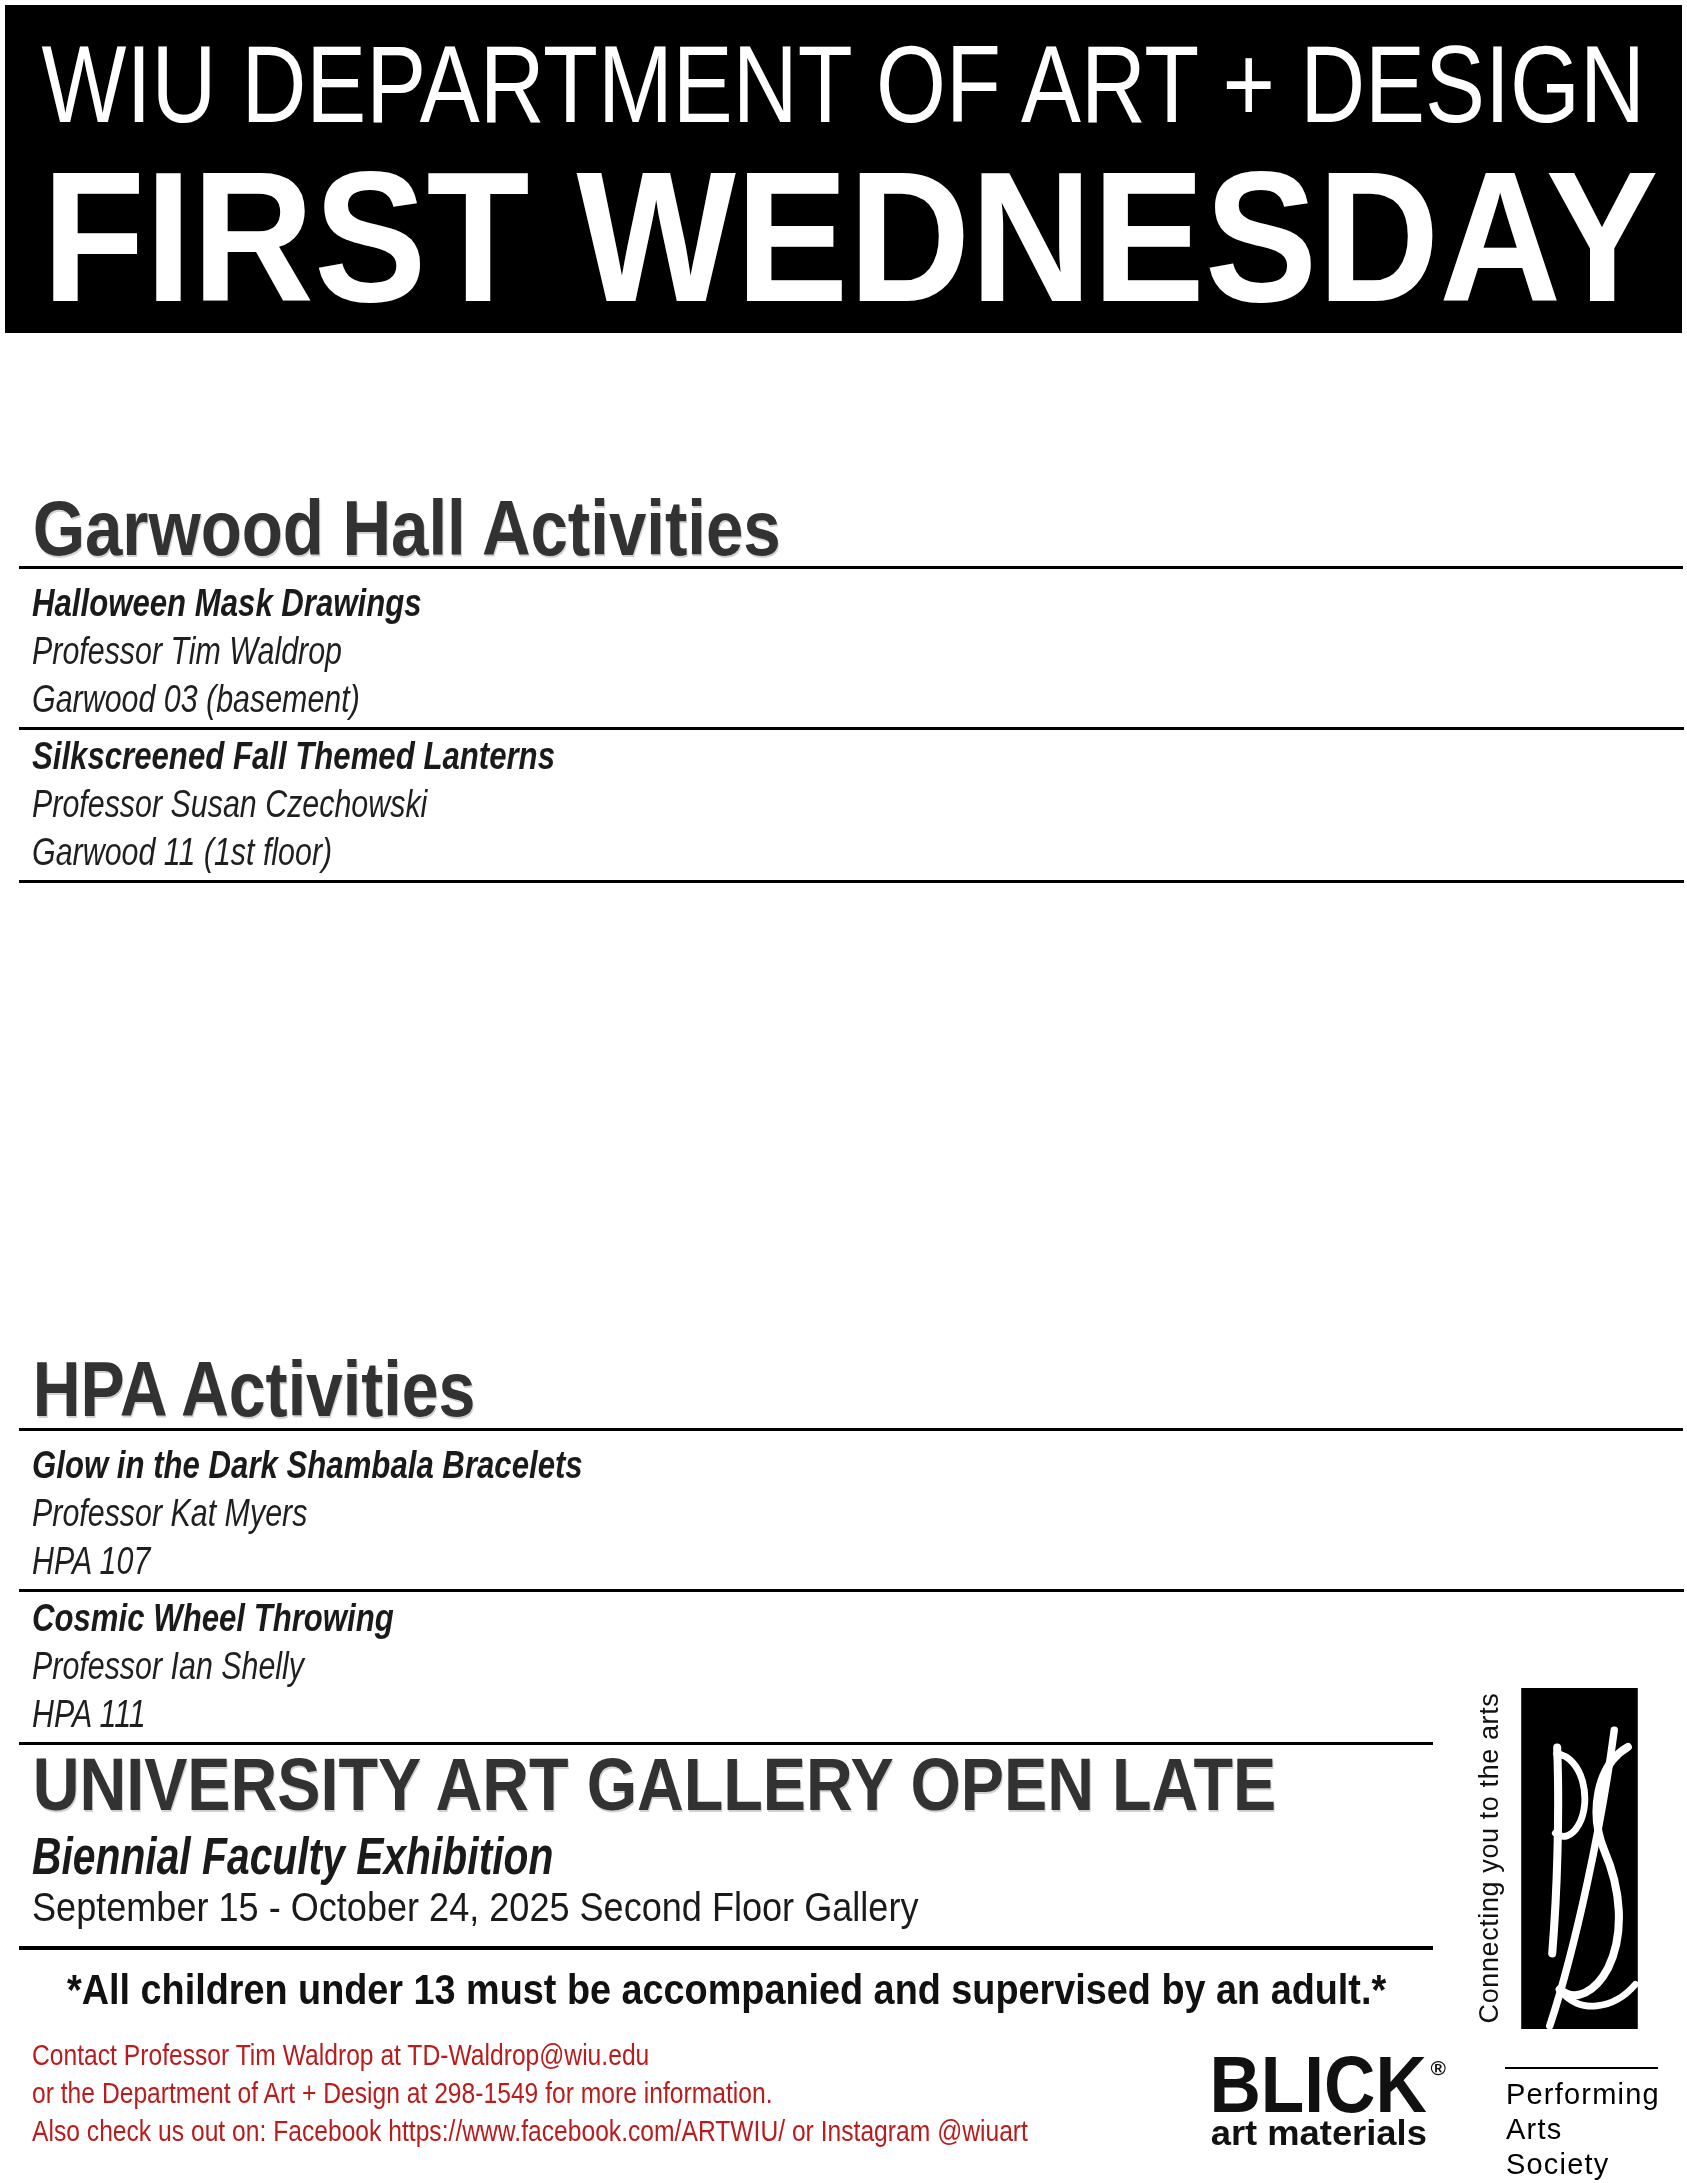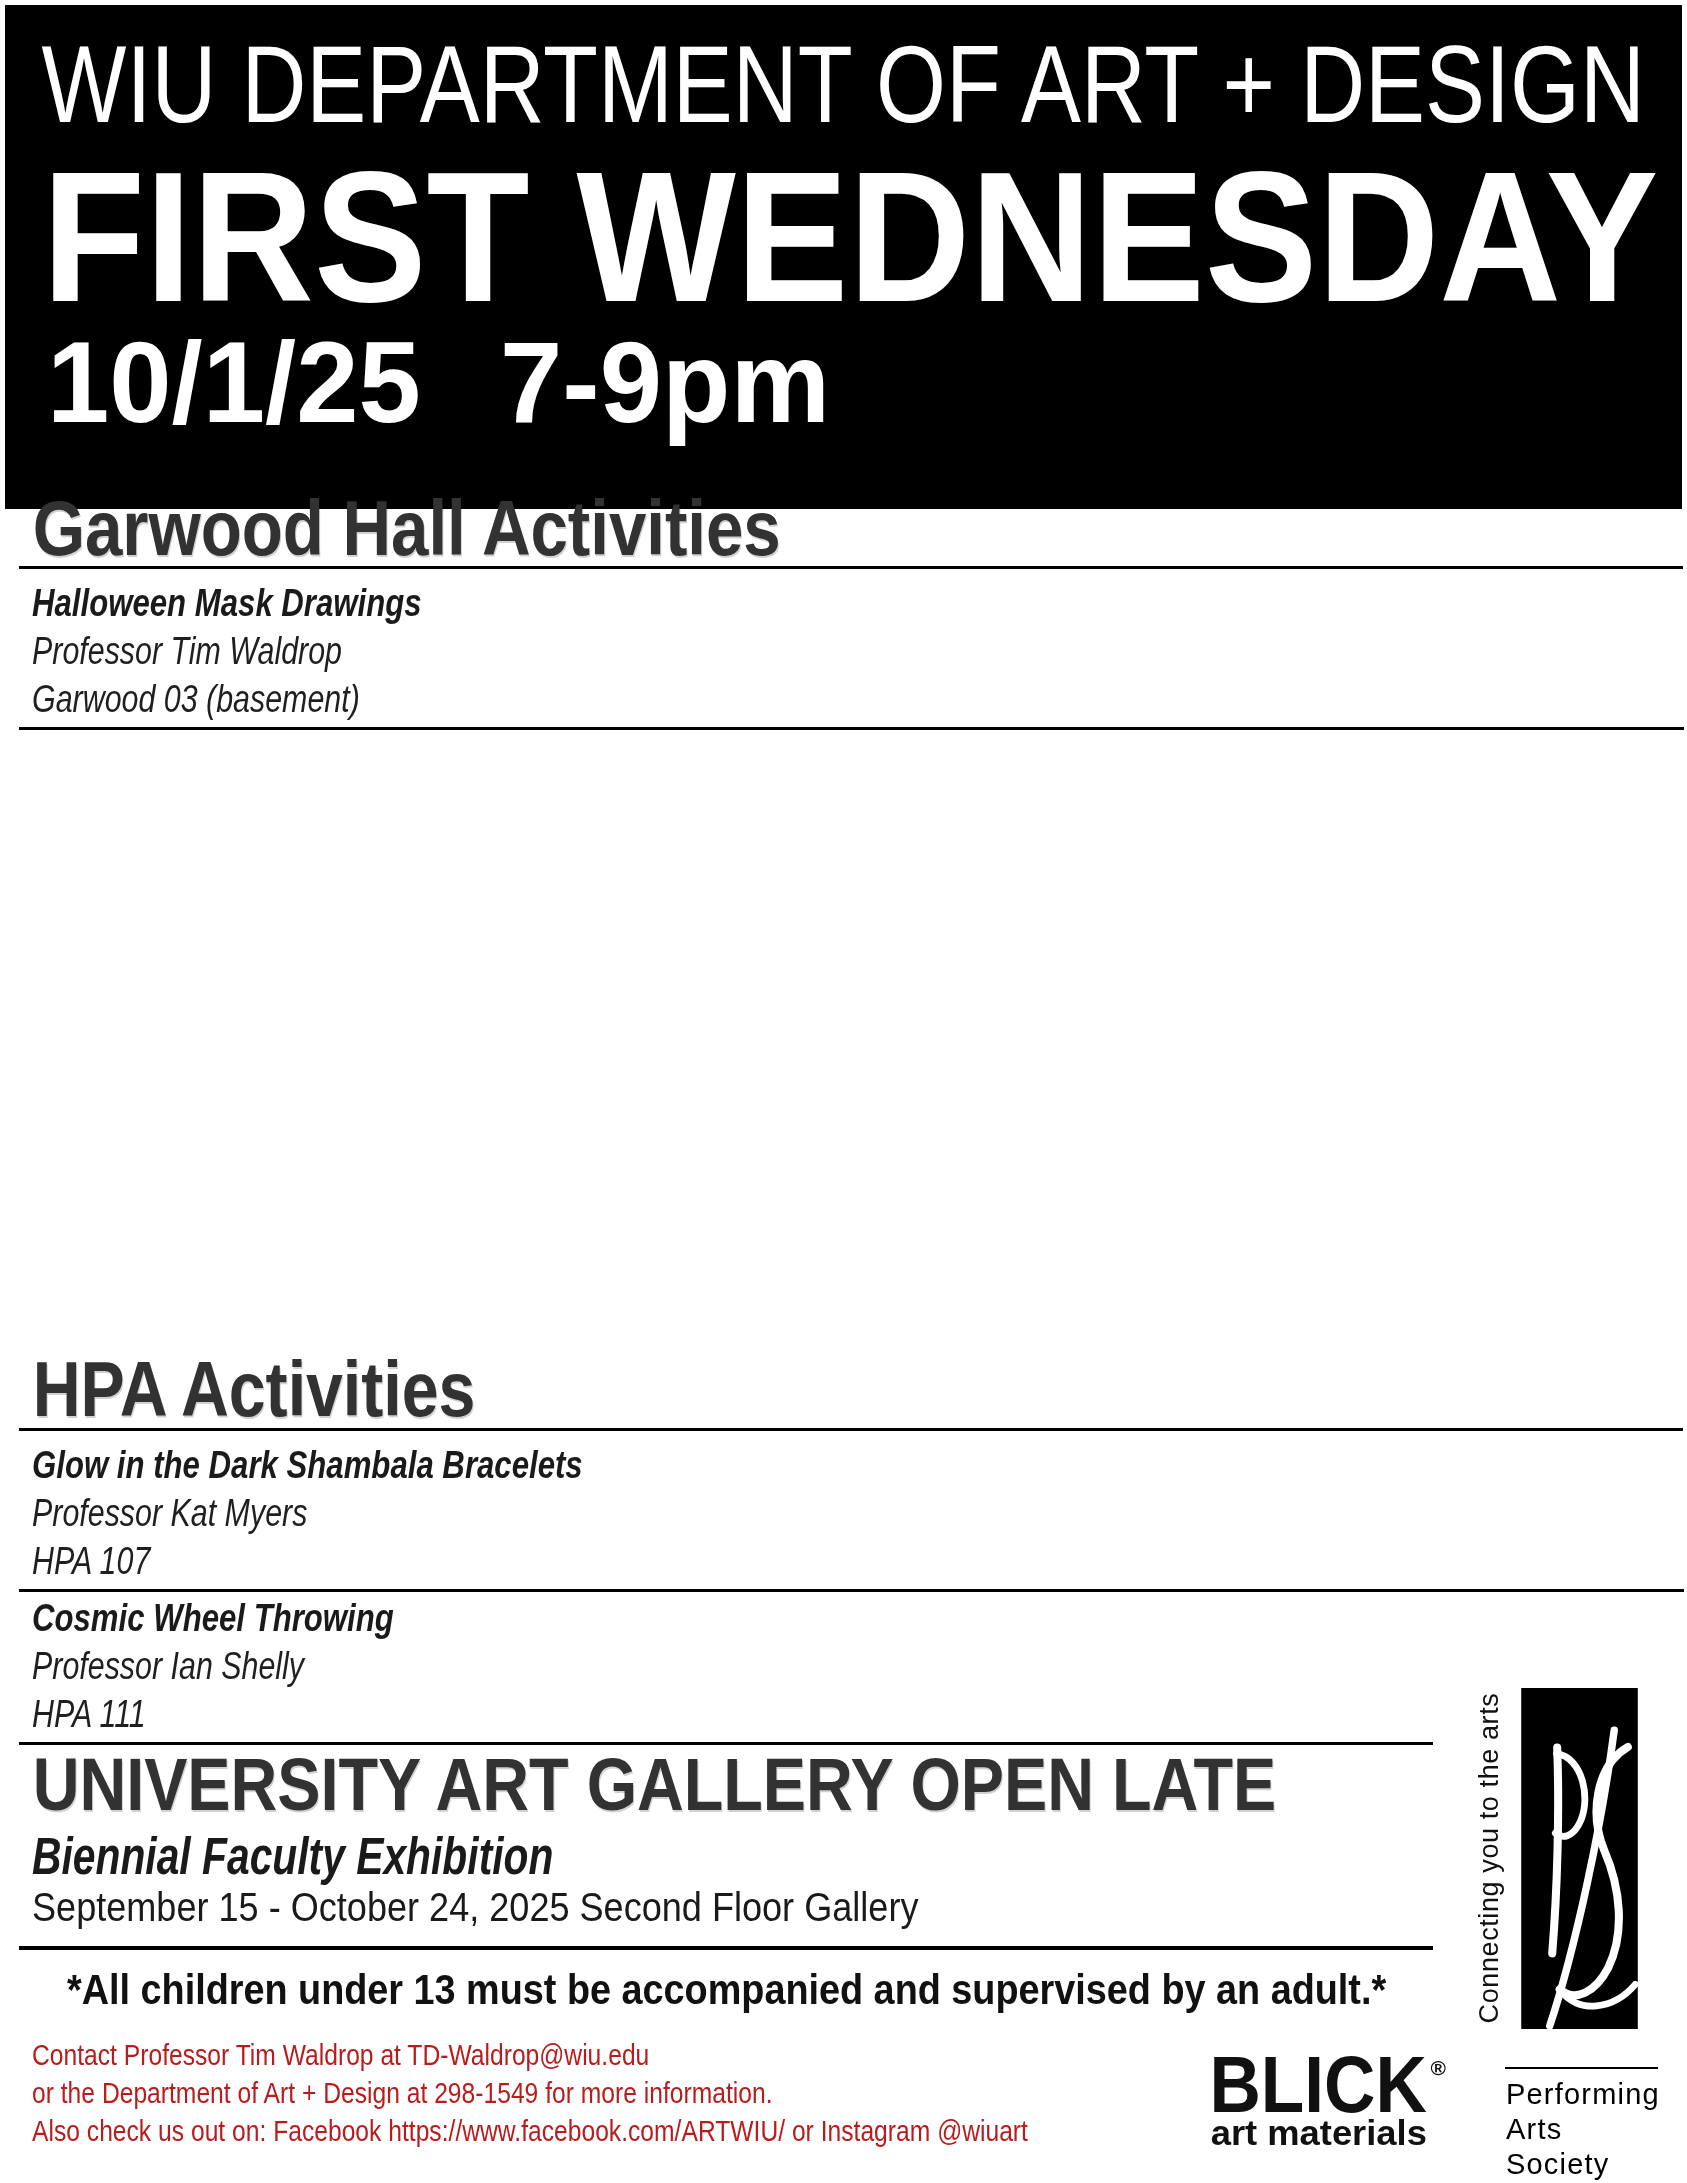--- a/index.html
+++ b/index.html
@@ -4,21 +4,21 @@
 <style>
   html,body{margin:0;padding:0;}
   body{
     width:1687px;height:2183px;position:relative;overflow:hidden;
     background:#ffffff;
     font-family:"Liberation Sans", sans-serif;
     color:#1a1a1a;
   }
   .abs{position:absolute;}
   
-  .banner{left:5px;top:5px;width:1677px;height:504px;background:#000000;}
+  .banner{left:5px;top:5px;width:1677px;height:328px;background:#000000;}
   .banner svg text{fill:#ffffff;}
   
   .cond{display:block;transform-origin:left top;white-space:nowrap;}
   
   .headline text{fill:#323232;font-weight:bold;}
   .headline{filter:drop-shadow(1.9px 2.5px 0 rgba(0,0,0,0.18));}
   
   .rule{background:#000000;height:3.1px;}
   
   .acts{width:1665px;font-style:italic;}
@@ -74,20 +74,25 @@
 <div class="abs rule" style="left:18.6px;top:566px;width:1664px;"></div>
 
 <div class="abs acts" style="left:18.6px;top:578px;">
   <div class="act">
     <div class="cond t">Halloween Mask Drawings</div>
     <div class="cond p">Professor Tim Waldrop</div>
     <div class="cond l">Garwood 03 (basement)</div>
   </div>
 
 
+  <div class="act">
+    <div class="cond t">Silkscreened Fall Themed Lanterns</div>
+    <div class="cond p">Professor Susan Czechowski</div>
+    <div class="cond l">Garwood 11 (1st floor)</div>
+  </div>
 
 
 </div>
 
 <svg class="abs headline" style="left:18.6px;top:1355px;" width="496" height="84" viewBox="0 0 800 135">
   <text x="22" y="98" font-size="126" textLength="714" lengthAdjust="spacingAndGlyphs">HPA Activities</text>
 </svg>
 <div class="abs rule" style="left:18.6px;top:1428px;width:1664px;"></div>
 
 <div class="abs acts last-rule-short" style="left:18.6px;top:1440px;">

